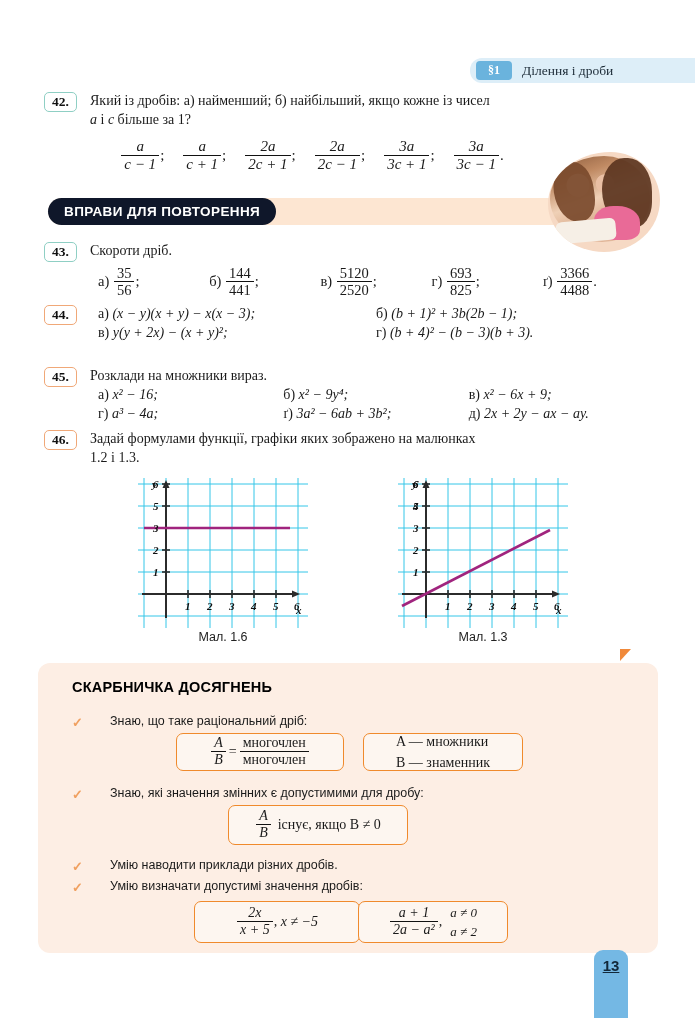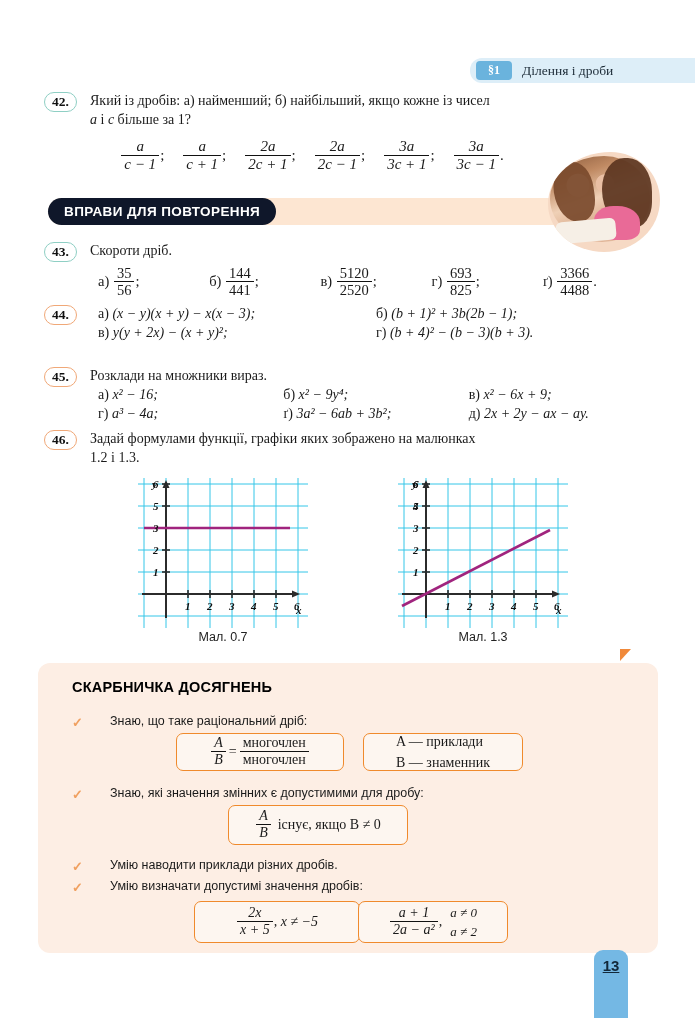--- a/index.html
+++ b/index.html
@@ -28,21 +28,21 @@
   .sec-title {
     margin-left: 10px; font-size: 13.5px; color: #1b2a36;
     font-family: "Liberation Serif", serif;
   }
 
   
   .ex { position: absolute; left: 44px; width: 610px; }
   .ex-num {
     position: absolute; left: 0; top: 0;
     width: 33px; height: 20px;
-    border: 1.4px solid #8fcfc4; border-radius: 10px;
+    border: 1.4px solid #8fcfc4; border-radius: 5px;
     background: #fff;
     font-size: 13.5px; font-weight: bold; color: #111;
     display: flex; align-items: center; justify-content: center;
     font-family: "Liberation Serif", serif;
   }
   .ex-num.orange { border-color: #f0a878; }
   .ex-body { margin-left: 46px; font-size: 14px; line-height: 1.35; }
   .ex-body i, .it { font-style: italic; }
 
   .cols { display: flex; }
@@ -295,21 +295,21 @@
       <text x="47" y="132">1</text>
       <text x="69" y="132">2</text>
       <text x="91" y="132">3</text>
       <text x="113" y="132">4</text>
       <text x="135" y="132">5</text>
       <text x="156" y="132">6</text>
       <text x="14" y="10">y</text>
       <text x="158" y="136">x</text>
     </g>
   </svg>
-  <div class="fig-caption">Мал. 0.7</div>
+  <div class="fig-caption">Мал. 1.6</div>
 </div>
 
 <div class="fig" style="left:398px; top:478px; width:170px; height:175px;">
   <svg width="170" height="150" viewBox="0 0 170 150">
     <g stroke="#35c6e8" stroke-width="1">
       <line x1="6" y1="0" x2="6" y2="150"></line>
       <line x1="28" y1="0" x2="28" y2="150"></line>
       <line x1="50" y1="0" x2="50" y2="150"></line>
       <line x1="72" y1="0" x2="72" y2="150"></line>
       <line x1="94" y1="0" x2="94" y2="150"></line>
@@ -378,21 +378,21 @@
       </span>
     <span style="margin:0 2px;">=</span>
     <span class="frac" style="font-family:'Liberation Serif',serif;">
         <span class="num">многочлен</span>
         <span class="den">многочлен</span>
       </span>
   </div>
 
   <div class="obox" style="left:325px; top:70px; width:160px; height:38px;">
     <div class="kv">
-      <div>A — приклади</div>
+      <div>A — множники</div>
       <div>B — знаменник</div>
     </div>
   </div>
 
   <div class="tick" style="top:124px;">✓</div>
   <div class="ach-item" style="left:72px; top:123px;">Знаю, які значення змінних є допустимими для дробу:</div>
 
   <div class="obox" style="left:190px; top:142px; width:180px; height:40px;">
     <span class="frac it">
         <span class="num">A</span>

